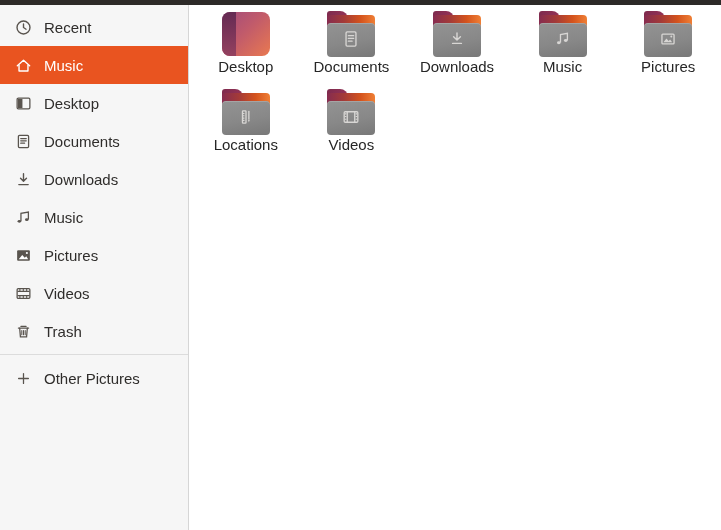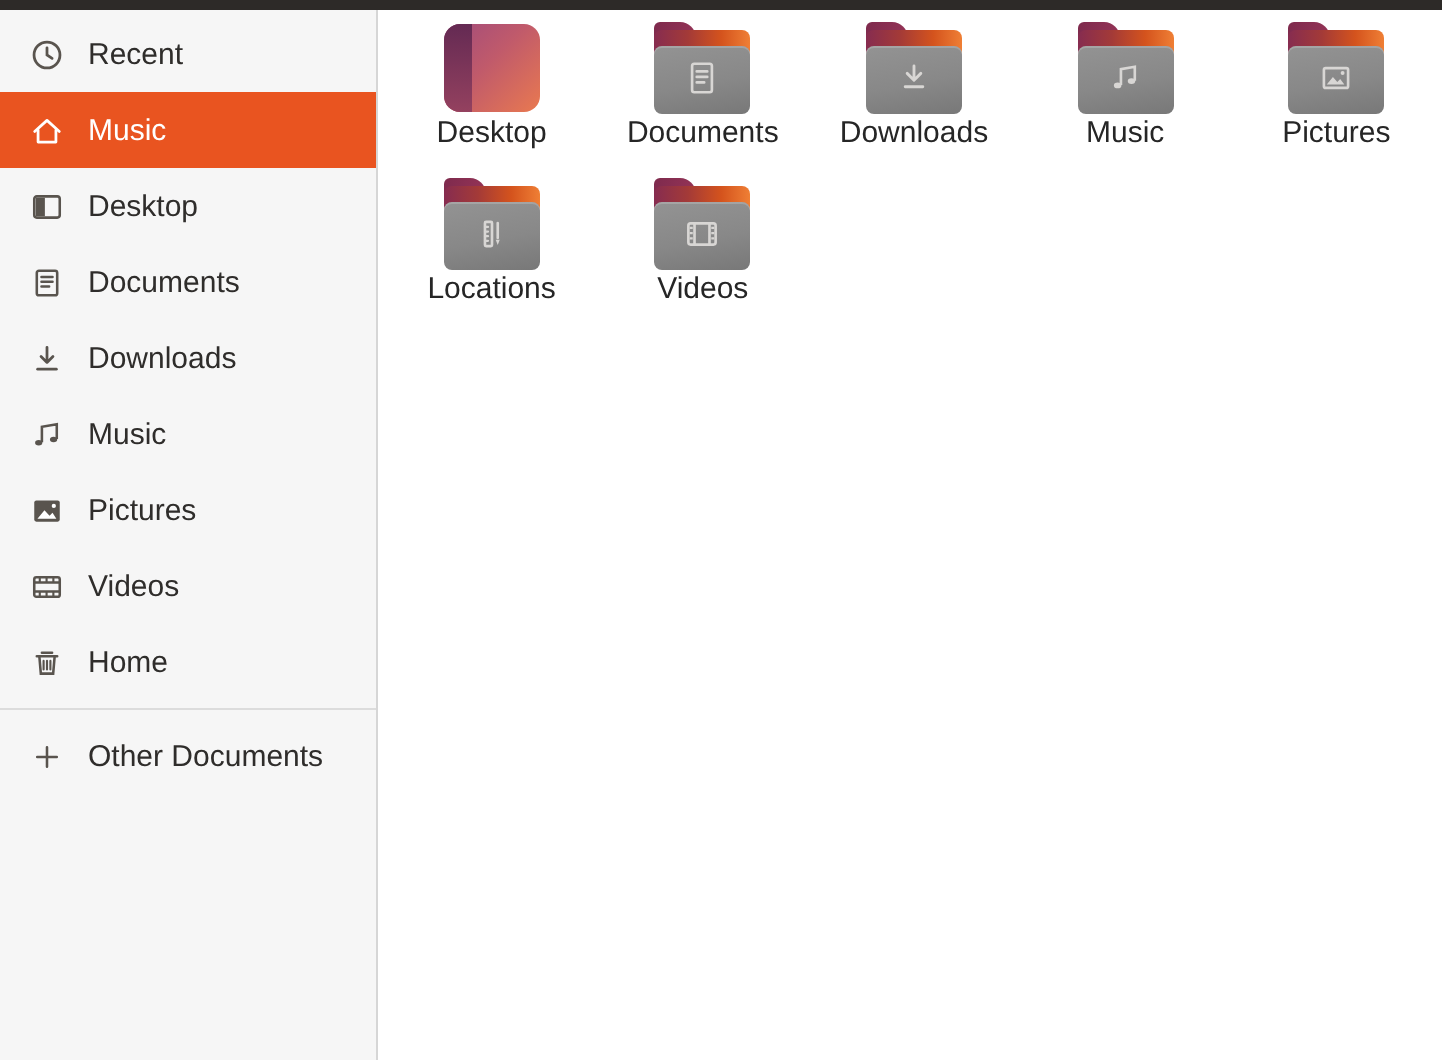--- a/index.html
+++ b/index.html
@@ -145,30 +145,30 @@
     </svg>
     <span>Videos</span>
   </div>
 
   <div class="srow">
     <svg class="sicon" viewBox="0 0 16 16" fill="none" stroke="#59544e" stroke-width="1.2" stroke-linecap="round">
       <path d="M5.6 3.2 H10.4 M3.2 4.8 H12.8"></path>
       <path d="M4.4 4.9 L5.1 13 H10.9 L11.6 4.9"></path>
       <path d="M6.4 7 V11 M8 7 V11 M9.6 7 V11" stroke-width="1"></path>
     </svg>
-    <span>Home</span>
+    <span>Trash</span>
   </div>
 
   <div class="sdivider"></div>
 
   <div class="srow">
     <svg class="sicon" viewBox="0 0 16 16" fill="none" stroke="#59544e" stroke-width="1.2" stroke-linecap="round">
       <path d="M8 3.4 V12.6 M3.4 8 H12.6"></path>
     </svg>
-    <span>Other Documents</span>
+    <span>Other Pictures</span>
   </div>
 
 </nav>
 
 <section class="main">
 
   <div class="cell">
     <div class="icon-wrap">
       <div class="desktop-icon"></div>
     </div>

